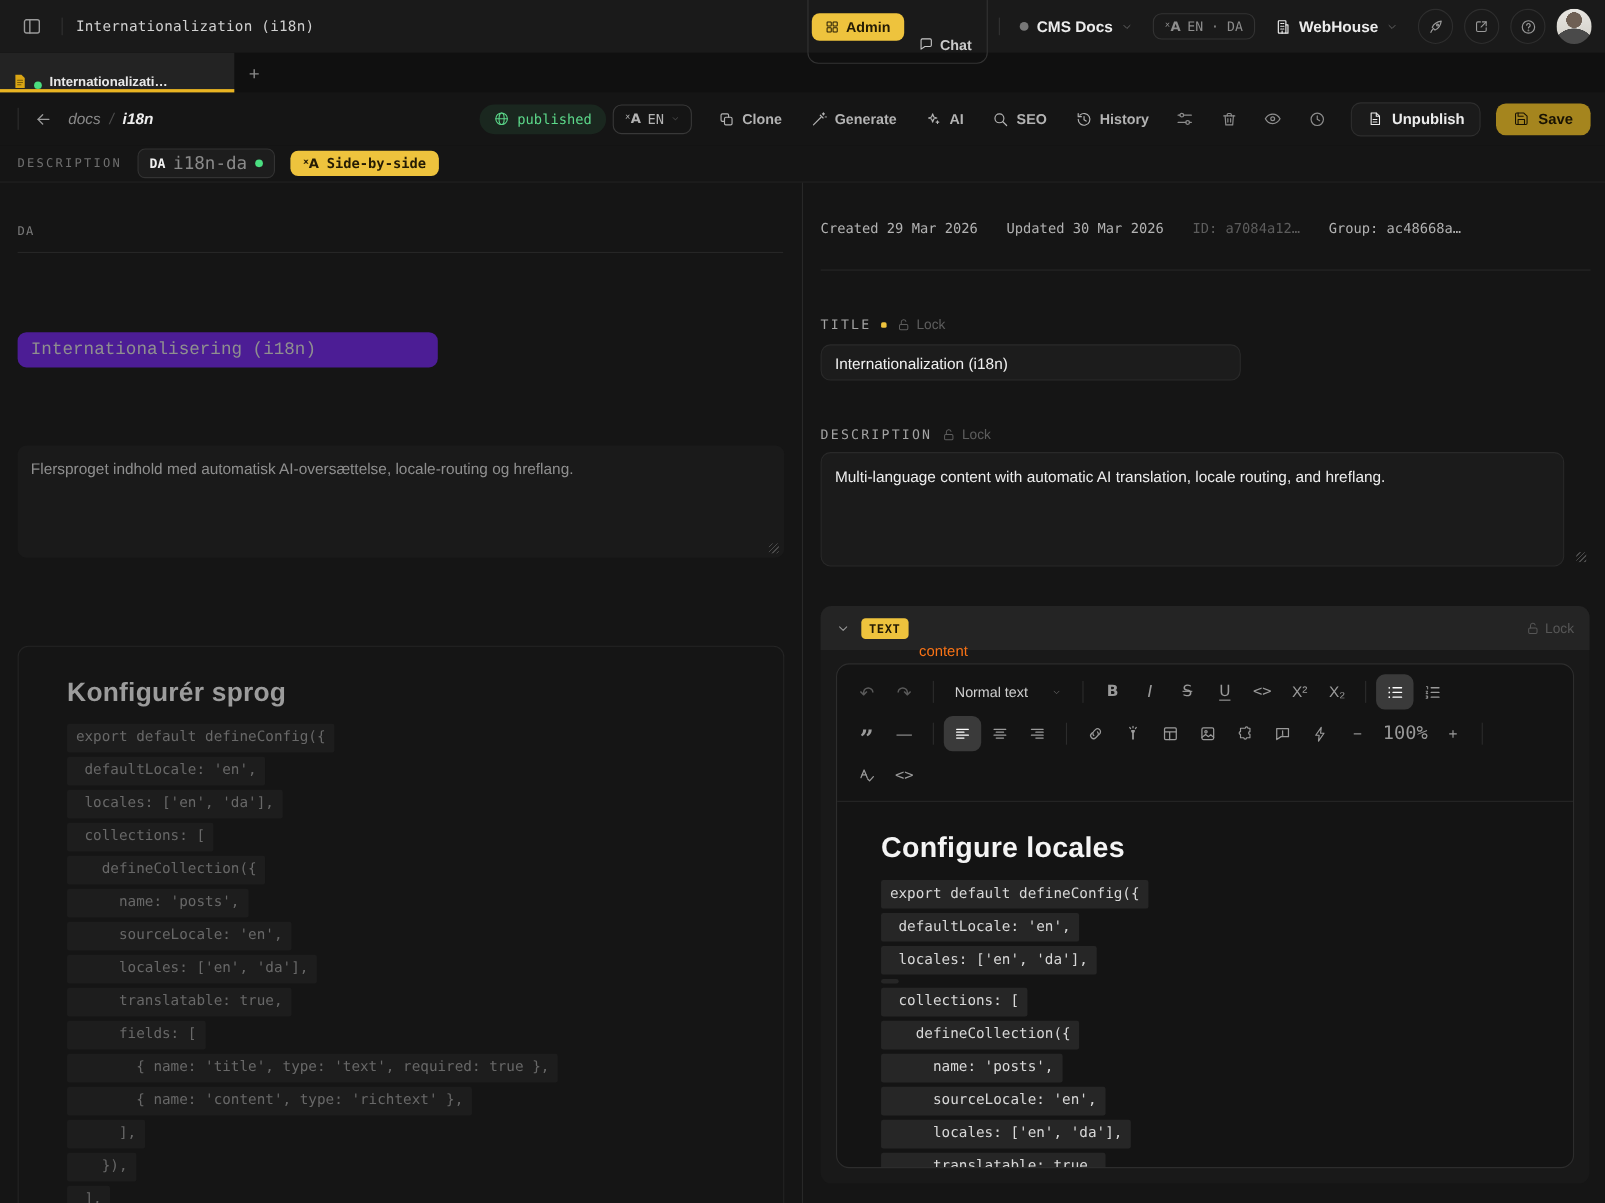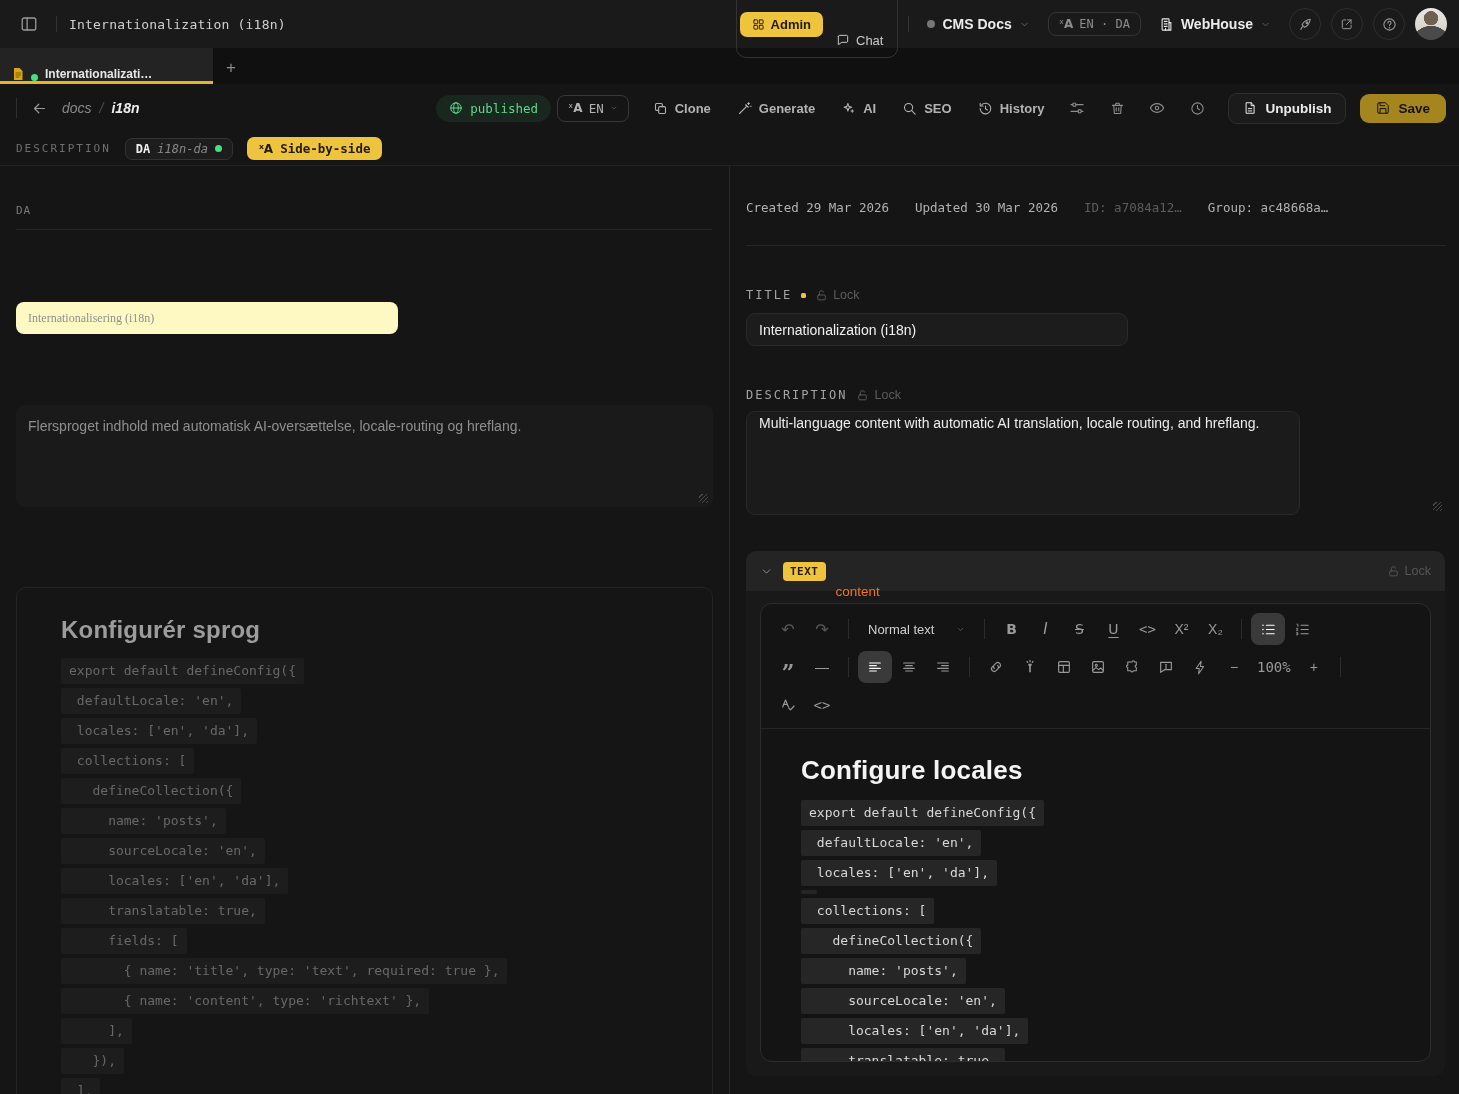--- a/index.html
+++ b/index.html
@@ -16,21 +16,21 @@
 
   
   .topbar { height:48px; background:#1a1a1a; display:flex; align-items:center; justify-content:space-between; padding:0 12px 0 14px; }
   .topbar-left { display:flex; align-items:center; gap:12px; }
   .tb-iconbtn { width:30px; height:30px; display:flex; align-items:center; justify-content:center; color:#9a9a9a; border-radius:7px; cursor:pointer; background:none; border:none; }
   .tb-div { width:1px; height:16px; background:#333; }
   .window-title { font-family:"DejaVu Sans Mono", monospace; font-size:13px; color:#d0d0d0; letter-spacing:.2px; }
   .topbar-right { display:flex; align-items:center; gap:10px; }
   .pill-group { display:flex; align-items:center; border:1px solid #333; border-radius:10px; padding:3px; gap:2px; }
   .admin-pill { display:flex; align-items:center; gap:6px; background:#eec33d; color:#241b04; font-size:13px; font-weight:700; border:none; border-radius:7px; padding:5px 12px; cursor:pointer; }
-  .chat-btn { display:flex; align-items:center; gap:6px; background:none; color:#c9c9c9; font-size:13px; font-weight:400; border:1px solid transparent; border-radius:7px; padding:5px 10px; cursor:pointer;margin-top:32px; }
+  .chat-btn { display:flex; align-items:center; gap:6px; background:none; color:#c9c9c9; font-size:13px; font-weight:700; border:1px solid transparent; border-radius:7px; padding:5px 10px; cursor:pointer;margin-top:32px; }
   .select-like { display:flex; align-items:center; gap:7px; color:#ececec; font-size:14px; font-weight:700; padding:4px 8px; cursor:pointer; background:none; border:none; }
   .status-dot { width:8px; height:8px; border-radius:50%; background:#777; }
   .chev { color:#6e6e6e; }
   .locale-pill { display:flex; align-items:center; gap:6px; border:1px solid #333; border-radius:8px; padding:4px 10px; color:#8d8d8d; font-family:"DejaVu Sans Mono", monospace; font-size:12px; cursor:pointer; background:none; }
   .tr-glyph { font-family:"DejaVu Sans", sans-serif; font-size:12px; line-height:1; color:inherit; }
   .tr-glyph b { font-weight:700; }
   .round-btn { width:32px; height:32px; border-radius:50%; border:1px solid #2e2e2e; background:none; color:#9a9a9a; display:flex; align-items:center; justify-content:center; cursor:pointer; }
   .avatar { width:32px; height:32px; border-radius:50%; cursor:pointer; border:none;
     background:
       radial-gradient(circle at 50% 32%, #6f6054 0 26%, rgba(0,0,0,0) 27%),
@@ -60,54 +60,54 @@
   .tool-btn { display:flex; align-items:center; gap:7px; background:none; border:none; color:#b3b3b3; font-size:13px; font-weight:600; padding:7px 10px; border-radius:8px; cursor:pointer; }
   .icon-only { width:34px; height:32px; justify-content:center; padding:0; color:#8d8d8d; }
   .unpublish-btn { display:flex; align-items:center; gap:8px; background:#1b1b1b; border:1px solid #2e2e2e; color:#ececec; font-size:13.5px; font-weight:700; border-radius:9px; padding:7px 14px; cursor:pointer; margin-left:8px; }
   .save-btn { display:flex; align-items:center; gap:8px; background:#a5851e; border:none; color:#181203; font-size:13.5px; font-weight:700; border-radius:9px; padding:7px 16px; cursor:pointer; margin-left:8px; }
 
   
   .trans-bar { height:34px; display:flex; align-items:center; gap:14px; padding:0 16px; border-bottom:1px solid #232323; background:#151515; }
   .trans-label { font-family:"DejaVu Sans Mono", monospace; font-size:11px; letter-spacing:2px; color:#6f6f6f; }
   .lang-chip { display:flex; align-items:center; gap:7px; background:#1d1d1d; border:1px solid #333; border-radius:7px; padding:3px 10px; cursor:pointer; }
   .lang-chip .code { font-family:"DejaVu Sans Mono", monospace; font-size:12px; font-weight:700; color:#f0f0f0; }
-  .lang-chip .slug { font-family:"DejaVu Sans Mono", monospace; font-size:12px; color:#8a8a8a;font-style:italic; }
+  .lang-chip .slug { font-family:"DejaVu Sans Mono", monospace; font-size:16px; color:#8a8a8a; }
   .chip-dot { width:7px; height:7px; border-radius:50%; background:#4ade80; }
   .sbs-btn { display:flex; align-items:center; gap:7px; background:#eec33d; border:none; color:#241b04; border-radius:7px; padding:4px 12px; font-family:"DejaVu Sans Mono", monospace; font-size:12.5px; font-weight:600; cursor:pointer; }
 
   
   .content { display:flex; height:928px; }
   .pane-left { width:730px; border-right:1px solid #282828; padding:0 17px 0 16px; overflow:hidden; }
   .pane-right { flex:1; padding:0 13px 0 16px; overflow:hidden; }
 
   
   .lang-head { margin-top:38px; font-family:"DejaVu Sans Mono", monospace; font-size:11px; letter-spacing:1px; color:#7a7a7a; }
   .lang-hr { border:none; border-top:1px solid #262626; margin-top:12px; }
-  .l-title-input { margin-top:72px; width:382px; height:32px; background:#fef9c3; border:none; border-radius:8px; color:#8f8f8f; font-size:12px; padding:0 12px; display:block; font-family:Liberation Serif, serif; }
+  .l-title-input { margin-top:72px; width:382px; height:32px; background:#4c1d95; border:none; border-radius:8px; color:#8f8f8f; font-size:16px; padding:0 12px; display:block; font-family:Liberation Mono, monospace; }
   .ta-wrap { position:relative; }
   .l-desc { margin-top:71px; width:697px; height:102px; background:#1a1a1a; border:none; border-radius:8px; color:#8f8f8f; font-size:14px; line-height:20px; padding:11px 12px; resize:none; display:block; font-family:"Liberation Sans", sans-serif; }
   .resize-grip { position:absolute; right:4px; bottom:4px; width:9px; height:9px;
     background:repeating-linear-gradient(135deg, transparent 0 2px, #4a4a4a 2px 3px); pointer-events:none; }
   .l-content-box { margin-top:80px; width:697px; height:520px; border:1px solid #242424; border-radius:10px; padding:28px 44px; }
   .l-heading { font-size:24px; font-weight:700; color:#9c9c9c; letter-spacing:.2px; }
   .code-block { margin-top:14px; }
   .code-line { display:table; white-space:pre; font-family:"DejaVu Sans Mono", monospace; font-size:13px; line-height:22px; padding:2px 8px; margin-bottom:4px; border-radius:2px; }
   .l-code .code-line { background:#1d1d1d; color:#686868; }
   .code-line.blank { background:transparent; }
 
   
   .meta-row { margin-top:34px; display:flex; align-items:center; gap:26px; font-family:"DejaVu Sans Mono", monospace; font-size:12.5px; color:#b2b2b2; }
   .meta-dim { color:#5c5c5c; }
   .meta-hr { border:none; border-top:1px solid #262626; margin-top:30px; }
   .field-row { margin-top:42px; display:flex; align-items:center; gap:9px; }
   .field-label { font-family:"DejaVu Sans Mono", monospace; font-size:12px; letter-spacing:2px; color:#a3a3a3; }
   .req-dot { width:5px; height:5px; background:#eec33d; border-radius:1.5px; }
   .lock-wrap { display:flex; align-items:center; gap:5px; color:#5d5d5d; font-size:12.5px; cursor:pointer; background:none; border:none; }
   .r-title-input { margin-top:11px; width:382px; height:33px; background:#1c1c1c; border:1px solid #2a2a2a; border-radius:9px; color:#f0f0f0; font-size:14px; padding:0 12px; display:block; font-family:"Liberation Sans", sans-serif; }
-  .r-desc { margin-top:9px; width:554px; height:104px; background:#1b1b1b; border:1px solid #292929; border-radius:9px; color:#ededed; font-size:14px; line-height:20px; padding:1px 12px; resize:none; display:block; font-family:"Liberation Sans", sans-serif; }
+  .r-desc { margin-top:9px; width:676px; height:104px; background:#1b1b1b; border:1px solid #292929; border-radius:9px; color:#ededed; font-size:14px; line-height:20px; padding:11px 12px; resize:none; display:block; font-family:"Liberation Sans", sans-serif; }
 
   
   .content-section { margin-top:36px; width:699px; border-radius:10px; background:#191919; }
   .cs-header { height:40px; background:#242424; border-radius:10px 10px 0 0; display:flex; align-items:center; gap:10px; padding:0 14px; }
   .cs-chev { color:#9a9a9a; display:flex; cursor:pointer; background:none; border:none; }
   .type-badge { background:#eec33d; color:#241b04; font-family:"DejaVu Sans Mono", monospace; font-size:11px; font-weight:700; padding:3px 7px; border-radius:4px; letter-spacing:.5px; }
   .cs-name { font-size:13.5px; color:#f97316;margin-top:40px; }
   .cs-lock { margin-left:auto; color:#565656; }
   .cs-body { padding:12px 14px 14px; }
   .editor { border:1px solid #2d2d2d; border-radius:12px; background:#141414; overflow:hidden; }
@@ -118,21 +118,21 @@
   .rbtn.active { background:#3a3a3a; color:#fff; }
   .rbtn .glyph { font-family:"DejaVu Sans", sans-serif; }
   .g-bold { font-weight:800; font-size:14px; }
   .g-italic { font-style:italic; font-family:"Liberation Serif", serif; font-size:15px; }
   .g-strike { text-decoration:line-through; font-size:14px; }
   .g-under { text-decoration:underline; text-underline-offset:3px; font-size:14px; }
   .g-arrow { font-size:16px; }
   .g-quote { font-family:"DejaVu Serif", serif; font-size:22px; font-weight:700; line-height:10px; padding-top:10px; }
   .sep { width:1px; height:20px; background:#2c2c2c; margin:0 9px; flex:none; }
   .para-select { display:flex; align-items:center; gap:22px; padding:0 10px; color:#cfcfcf; font-size:13px; cursor:pointer; background:none; border:none; }
-  .zoom-level { font-family:"DejaVu Sans Mono", monospace; font-size:14px; color:#9a9a9a; padding:0 6px; }
+  .zoom-level { font-family:"DejaVu Sans Mono", monospace; font-size:17px; color:#9a9a9a; padding:0 6px; }
   .rte-content { padding:26px 40px 20px; height:332px; }
   .r-heading { font-size:26px; font-weight:800; color:#f4f4f4; letter-spacing:.2px; }
   .r-code .code-line { background:#262626; color:#d8d8d8; }
 </style>
 </head>
 <body>
 
 <header class="topbar">
   <div class="topbar-left">
     <button class="tb-iconbtn">

